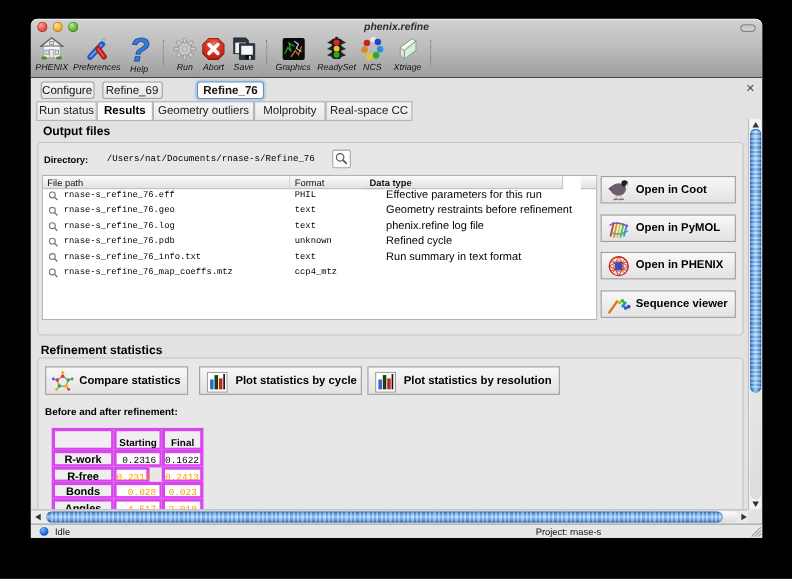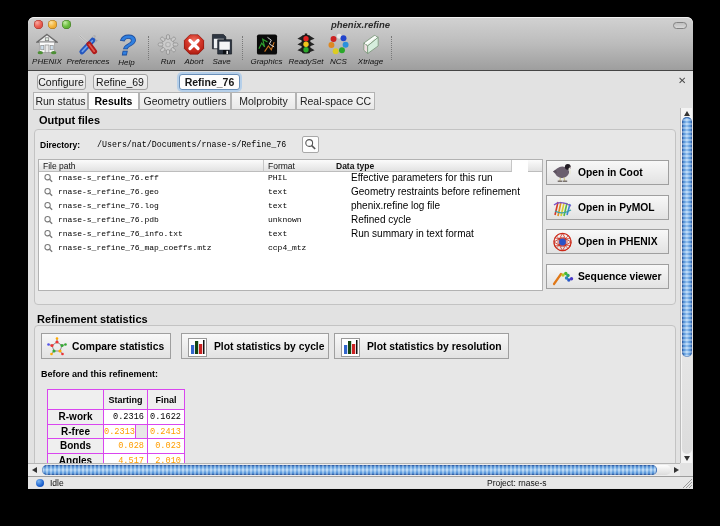--- a/index.html
+++ b/index.html
@@ -36,21 +36,21 @@
 .frow.mono{font-size:8px;}
 .mag{position:absolute;left:4px;top:1.5px;}
 
 .obtn{position:absolute;left:518px;width:123px;height:25px;background:linear-gradient(#f8f8f8,#e2e2e2);border:1px solid #9f9f9f;font-size:10.3px;font-weight:bold;color:#000;white-space:nowrap;}
 .obtn span{position:absolute;left:31px;top:6px;}
 .obtn svg{position:absolute;left:4px;top:1px;}
 
 .sbtn{position:absolute;top:223px;height:26px;background:linear-gradient(#f8f8f8,#e2e2e2);border:1px solid #9f9f9f;font-size:10.3px;font-weight:bold;color:#000;white-space:nowrap;padding-left:17px;}
 
 #stable{position:absolute;left:19px;top:279px;width:138px;height:74px;}
-.sc{position:absolute;border:1px solid #d946ef;font-size:10px;white-space:nowrap;}
+.sc{position:absolute;border:3px solid #d946ef;font-size:10px;white-space:nowrap;}
 .sc.lab{background:#efefef;font-weight:bold;text-align:center;}
 .sc.val{background:#fff;text-align:right;font-family:"Liberation Mono",monospace;font-size:8.6px;padding-right:3px;}
 .org{color:#ff9d00;}
 
 #vsb{position:absolute;left:652px;top:91px;width:12px;height:355px;background:#f4f4f4;border-left:1px solid #bcbcbc;}
 #hsb{position:absolute;left:0;top:446px;width:652px;height:13px;background:#ececec;border-top:1px solid #b5b5b5;}
 #status{position:absolute;left:0;top:459px;width:665px;height:12px;background:#e7e7e7;border-top:1px solid #9e9e9e;font-size:8.5px;color:#111;}
 .aquaV{position:absolute;left:1px;top:9px;width:10px;height:240px;border-radius:5px;background:linear-gradient(to right,#3e74b5,#5f9fe0 22%,#aad2f6 48%,#5f9fe0 78%,#3e74b5);overflow:hidden;box-shadow:inset 0 0 0 1px rgba(45,90,160,0.75);}
 .aquaV:after{content:"";position:absolute;left:0;top:0;width:10px;height:240px;background:repeating-linear-gradient(0deg,rgba(255,255,255,0.30) 0 2px,rgba(25,80,170,0.10) 2px 4px);}
 .aquaH{position:absolute;left:14px;top:1px;width:615px;height:10px;border-radius:5px;background:linear-gradient(#3e74b5,#5f9fe0 22%,#aad2f6 48%,#5f9fe0 78%,#3e74b5);overflow:hidden;box-shadow:inset 0 0 0 1px rgba(45,90,160,0.75);}
@@ -357,21 +357,21 @@
         <svg style="position:absolute;left:6px;top:3.5px;" width="19" height="19" viewBox="0 0 19 19">
           <rect x="0.5" y="0.5" width="18" height="18" fill="#fff" stroke="#999"></rect>
           <rect x="3" y="7" width="3.2" height="9" fill="#36c"></rect>
             <rect x="7" y="3" width="3.2" height="13" fill="#141"></rect>
             <rect x="11" y="6" width="3.2" height="10" fill="#c22"></rect>
             <rect x="15" y="2" width="1.5" height="14" fill="#111"></rect>
         </svg>
         <span style="position:absolute;left:32px;top:7px;">Plot statistics by resolution</span>
       </div>
     </div>
-    <div style="position:absolute;left:13px;top:259px;font-size:9px;font-weight:bold;">Before and this refinement:</div>
+    <div style="position:absolute;left:13px;top:259px;font-size:9px;font-weight:bold;">Before and after refinement:</div>
     <div id="stable">
       <div class="sc lab" style="left:0;top:0;width:57px;height:21px;"></div>
       <div class="sc lab" style="left:56px;top:0;width:45px;height:21px;line-height:20px;font-size:9px;">Starting</div>
       <div class="sc lab" style="left:100px;top:0;width:38px;height:21px;line-height:20px;font-size:9px;">Final</div>
       <div class="sc lab" style="left:0;top:20px;width:57px;height:15.5px;line-height:14px;">R-work</div>
       <div class="sc val" style="left:56px;top:20px;width:45px;height:15.5px;line-height:14px;">0.2316</div>
       <div class="sc val" style="left:100px;top:20px;width:38px;height:15.5px;line-height:14px;">0.1622</div>
       <div class="sc lab" style="left:0;top:34.5px;width:57px;height:15.5px;line-height:14px;">R-free</div>
       <div class="sc val org" style="left:56px;top:34.5px;width:33px;height:15.5px;line-height:14px;">0.2313</div>
       <div class="sc val org" style="left:100px;top:34.5px;width:38px;height:15.5px;line-height:14px;">0.2413</div>

